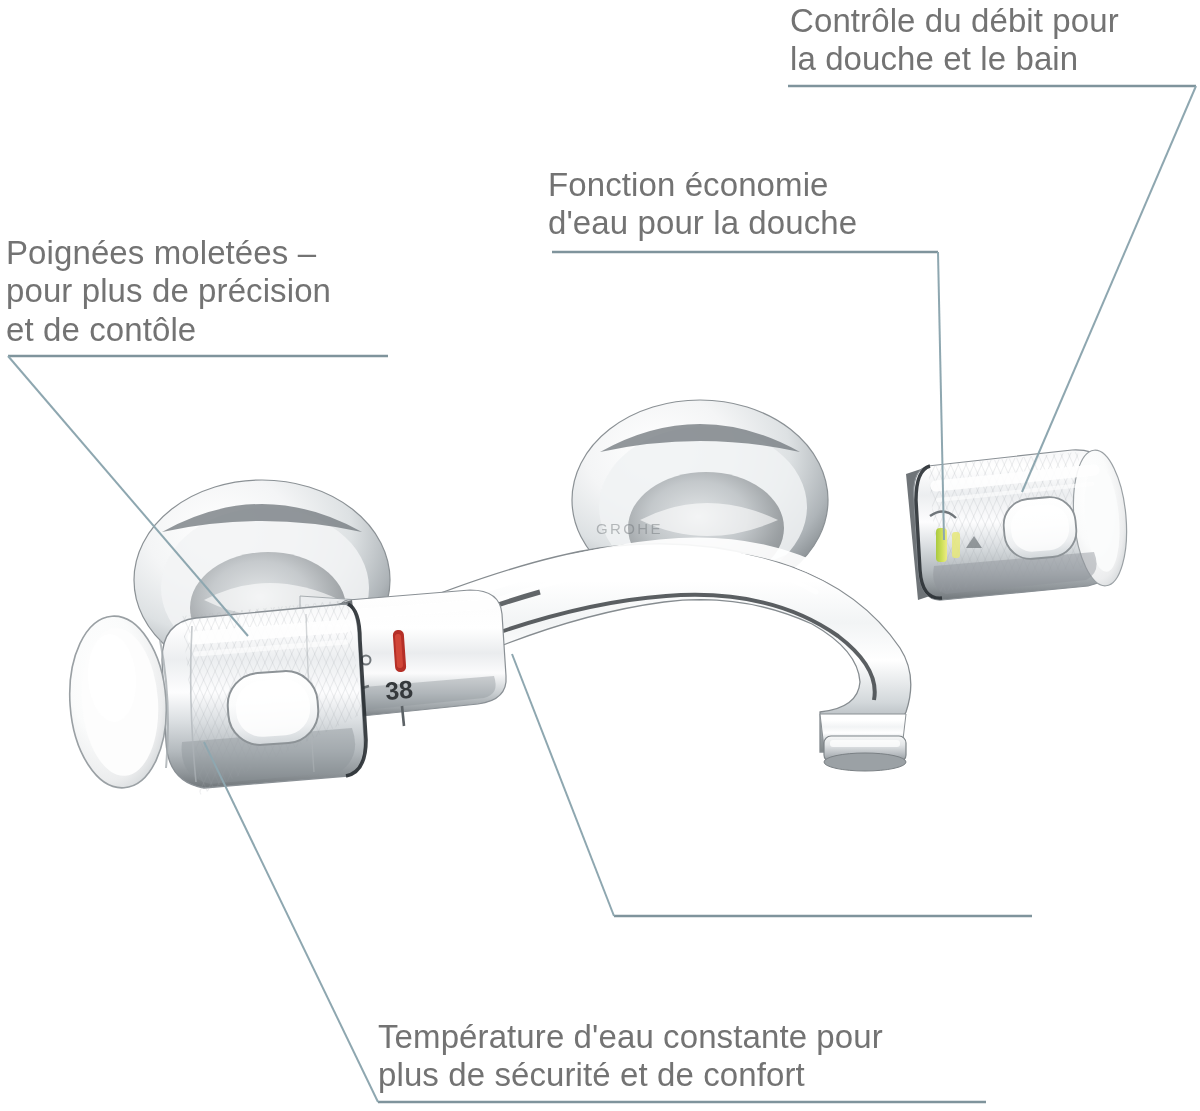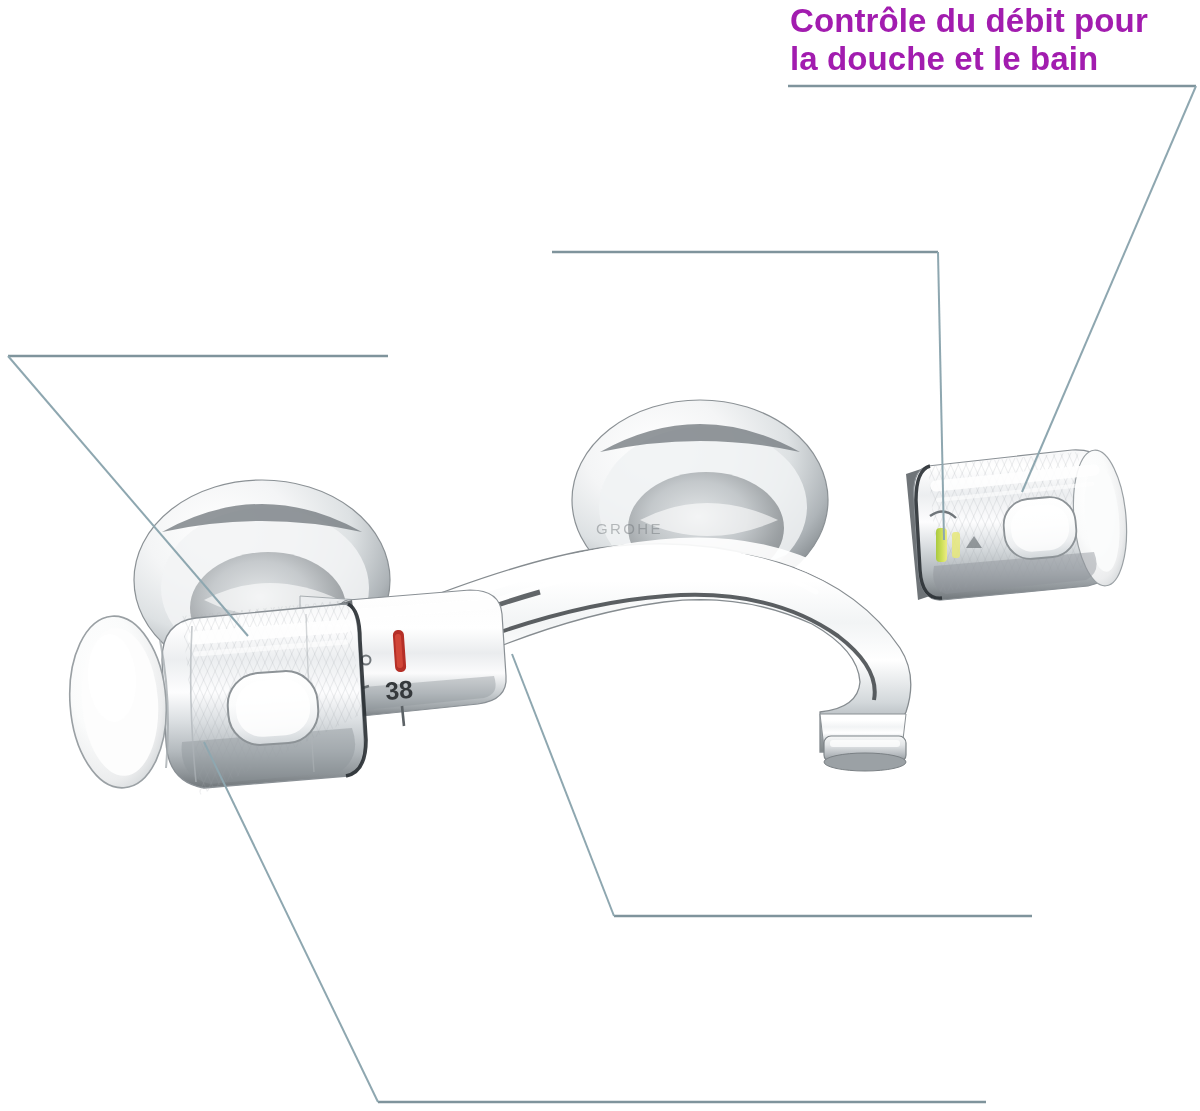--- a/index.html
+++ b/index.html
@@ -13,25 +13,25 @@
     width: 1200px;
     height: 1111px;
     background: #ffffff;
     overflow: hidden;
     font-family: "Liberation Sans", "DejaVu Sans", sans-serif;
   }
 
   
   .callout {
     position: absolute;
-    color: #a21caf;
+    color: #737373;
     font-size: 33px;
     line-height: 1.16;
     letter-spacing: 0.1px;
-    font-weight: 700;
+    font-weight: 400;
     white-space: pre-line;
   }
   .callout.right  { text-align: left; }
   .callout.left   { text-align: left; }
 
   #callout-flow-control   { left: 790px;  top: 2px;   width: 400px; }
   #callout-water-saving   { left: 548px;  top: 166px; width: 380px; }
   #callout-knurled        { left: 6px;    top: 234px; width: 400px; }
   #callout-no-scald       { left: 614px;  top: 836px; width: 430px; }
   #callout-constant-temp  { left: 378px;  top: 1018px;width: 610px; }
@@ -357,17 +357,24 @@
 
     <g>
       <path class="leader-underline" d="M378 1102 L986 1102"></path>
       <path class="leader-line" d="M378 1102 L204 742"></path>
     </g>
   </svg>
 
   <div class="callout right" id="callout-flow-control">Contrôle du débit pour
 la douche et le bain</div>
 
-
-
-
+  <div class="callout right" id="callout-water-saving">Fonction économie
+d'eau pour la douche</div>
+
+  <div class="callout left" id="callout-knurled">Poignées moletées –
+pour plus de précision
+et de contôle</div>
+
+
+  <div class="callout right" id="callout-constant-temp">Température d'eau constante pour
+plus de sécurité et de confort</div>
 
 </div>
 
 </body></html>

